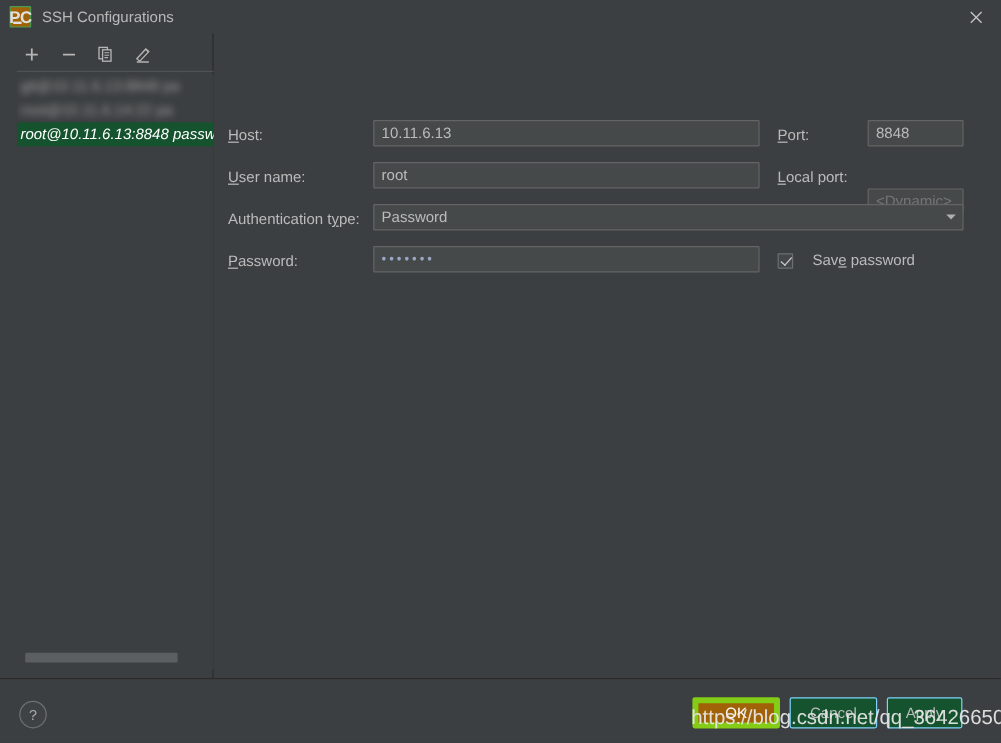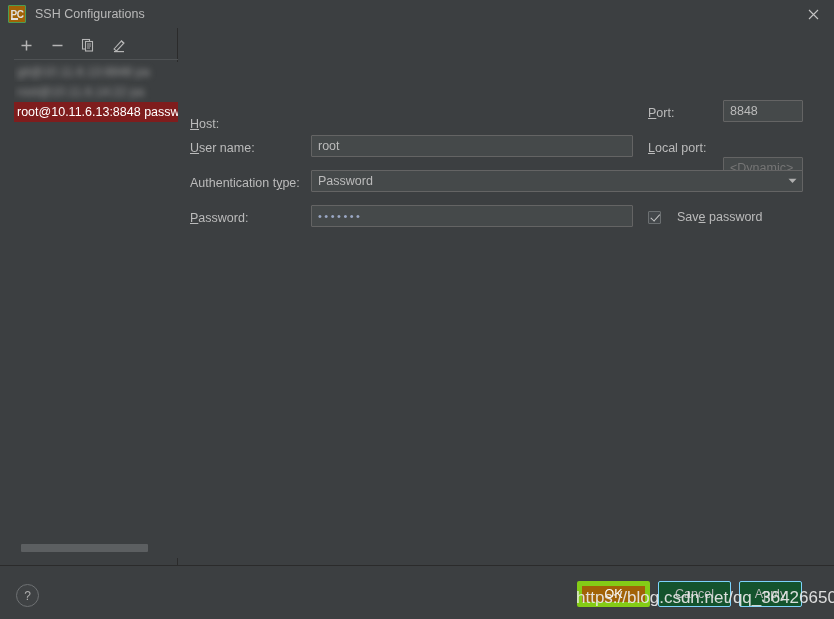--- a/index.html
+++ b/index.html
@@ -31,21 +31,21 @@
     width: 16px;
     height: 16px;
     flex: 0 0 16px;
     border: 1px solid #4a9c55;
     background: #a16207;
     border-radius: 1px;
     position: relative;
     display: flex;
     align-items: center;
     justify-content: center;
-    font-size: 10px;
+    font-size: 14px;
     font-weight: bold;
     color: #e0e0e0;
     letter-spacing: -0.5px;
     font-family: "Liberation Sans", sans-serif;
   }
   .app-icon::after {
     content: "";
     position: absolute;
     left: 2px;
     bottom: 2px;
@@ -128,22 +128,23 @@
   .conf-item {
     height: 20px;
     line-height: 20px;
     padding-left: 3px;
     font-size: 12.5px;
     color: #b5b5b5;
     white-space: nowrap;
     cursor: pointer;
   }
   .conf-item.selected {
-    background: #7f1d1d;
+    background: #14532d;
     color: #ffffff;
+    font-style: italic;
   }
   .conf-item.redacted {
     position: relative;
     color: transparent;
     overflow: hidden;
   }
   .conf-item.redacted > .redact-text {
     filter: blur(3.2px);
     color: #9b9b9b;
     display: block;
@@ -408,21 +409,22 @@
     </div>
 
     <div class="hscroll-track">
       <div class="hscroll-thumb"></div>
     </div>
   </div>
 
   <div class="right-panel">
 
 
-    <div class="field-label" style="left:12px; top:89px;"><span class="u">H</span><span>ost:</span></div>
+    <div class="field-label" style="left:12px; top:78px;"><span class="u">H</span><span>ost:</span></div>
+    <input class="text-field" style="left: 133px; top: 72px; width: 322px;" value="10.11.6.13">
 
     <div class="field-label" style="left:470px; top:78px;"><span class="u">P</span><span>ort:</span></div>
     <input class="text-field" style="left: 545px; top: 72px; width: 80px;" value="8848">
 
     <div class="field-label" style="left:12px; top:113px;"><span class="u">U</span><span>ser name:</span></div>
     <input class="text-field" style="left: 133px; top: 107px; width: 322px;" value="root">
 
     <div class="field-label" style="left:470px; top:113px;"><span class="u">L</span><span>ocal port:</span></div>
     <input class="text-field placeholder" style="left: 545px; top: 107px; width: 80px;" placeholder="&lt;Dynamic&gt;">
 

